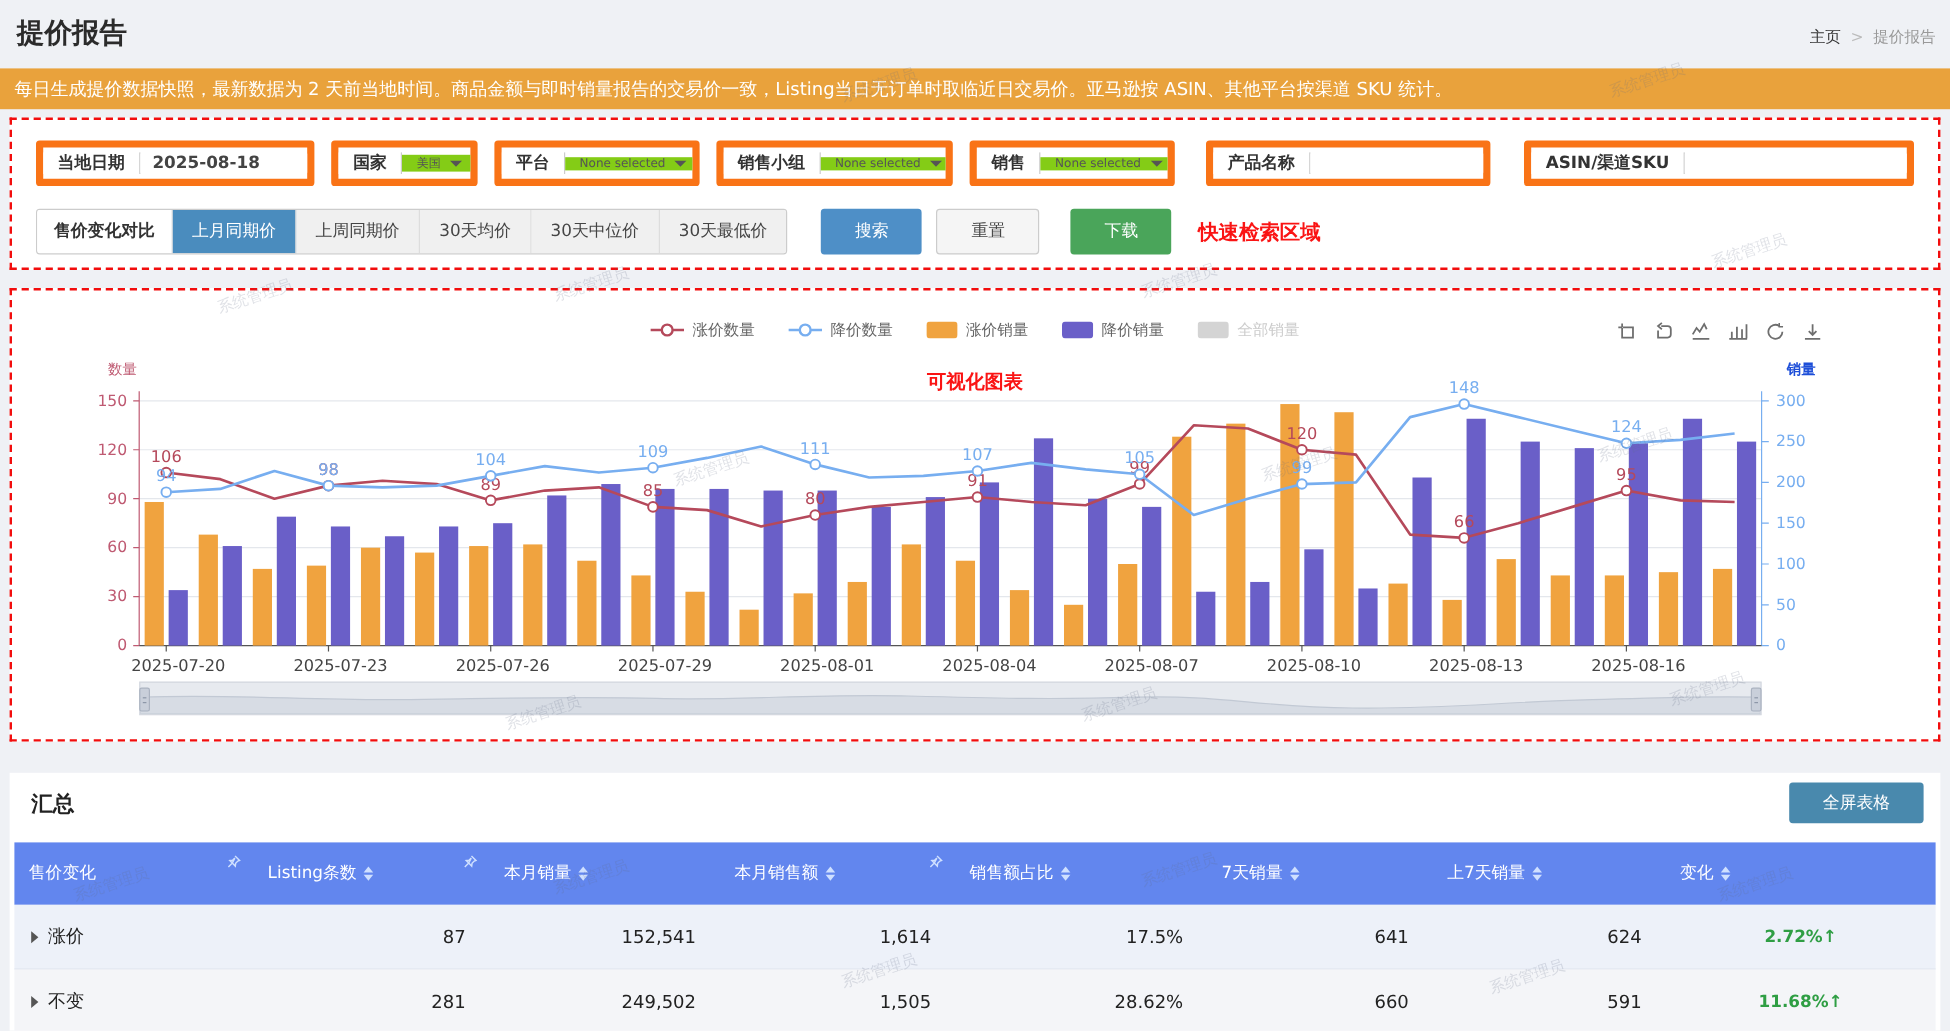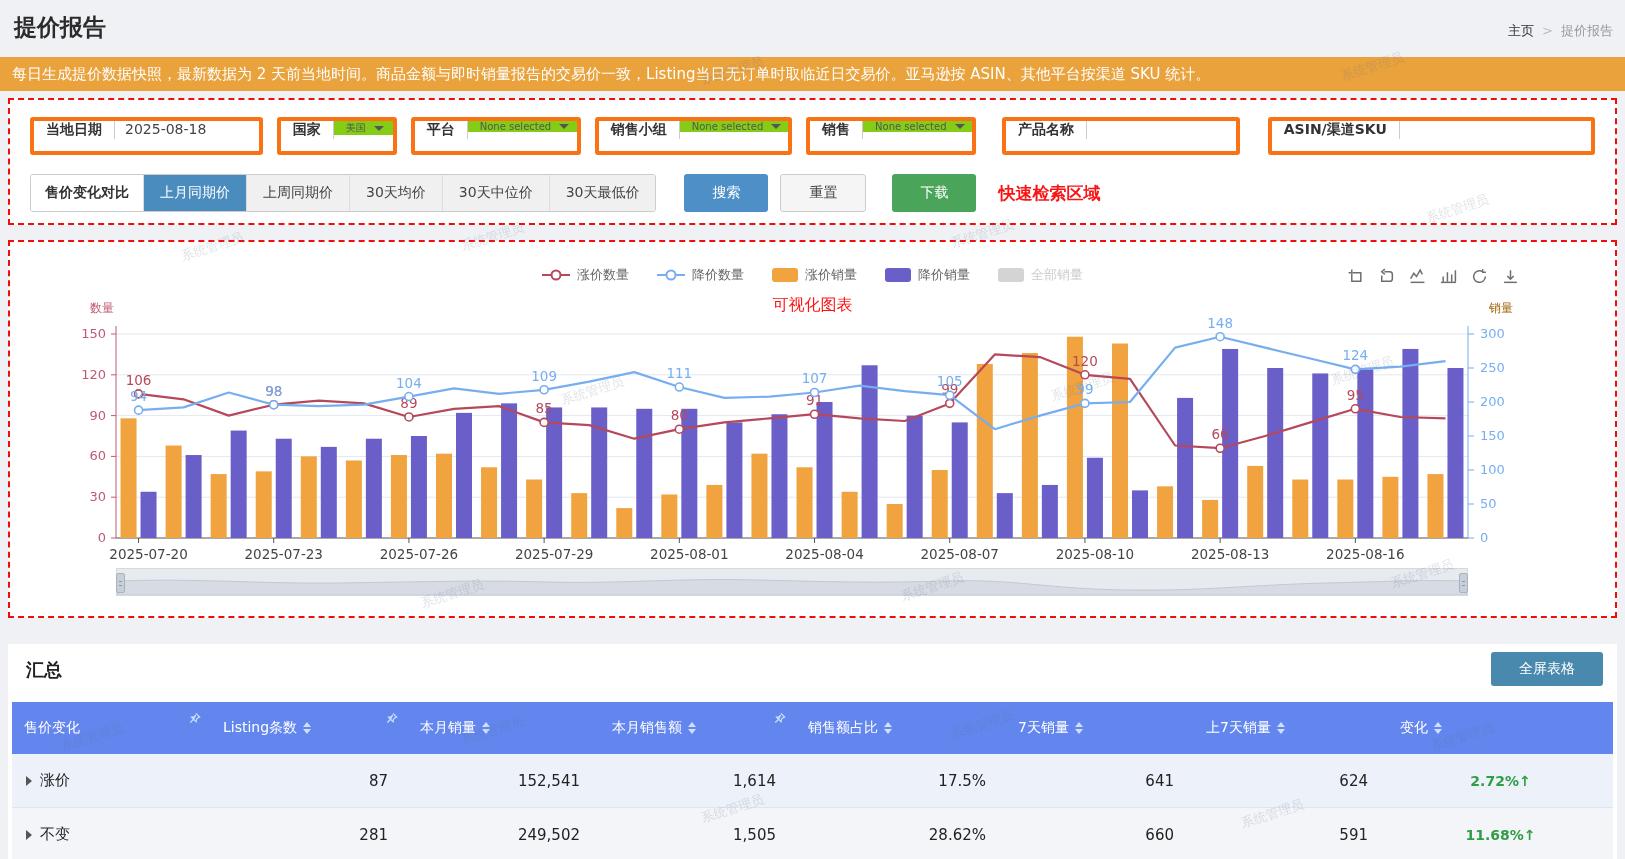--- a/index.html
+++ b/index.html
@@ -14,21 +14,21 @@
 
   .notice-bar { position:absolute; left:0; top:57px; width:1625px; height:34px; line-height:34px;
     background:#e9a23c; color:#fff; font-size:15px; padding-left:12px; white-space:nowrap; overflow:hidden; }
 
   
   .filter-card { position:absolute; left:8px; top:98px; width:1609px; height:127px; background:#fff;
     border:2px dashed #f20d0d; }
   .frow { position:absolute; left:20px; right:20px; height:38px; display:flex; align-items:stretch; }
   .frow1 { top:17px; }
   .frow2 { top:74px; }
-  .igroup { display:flex; align-items:flex-start; margin-right:14px; border:4px solid #f97316; border-radius:3px; overflow:hidden; background:#fff; }
+  .igroup { display:flex; align-items:center; margin-right:14px; border:6px solid #f97316; border-radius:3px; overflow:hidden; background:#fff; }
   .addon { display:flex; align-items:center; padding:0 12px; font-size:14px; font-weight:bold; color:#333;
     background:#fff; border-right:1px solid #ccc; white-space:nowrap; }
   .tinput { border:none; outline:none; font-size:14px; padding:0 10px; color:#444; font-family:inherit; }
   .selbtn { display:flex; align-items:center; gap:8px; background:#84cc16; border:none; font-size:10px;
     color:#555; padding:0 12px; cursor:pointer; font-family:inherit; white-space:nowrap; }
   .caret { width:0; height:0; border-left:5px solid transparent; border-right:5px solid transparent; border-top:5px solid #555; }
 
   .tabgroup { display:flex; align-items:stretch; border:1px solid #ccc; border-radius:3px; overflow:hidden; }
   .tabgroup .tlabel { display:flex; align-items:center; padding:0 14px; font-size:14px; font-weight:bold; background:#fff; border-right:1px solid #ddd; }
   .tabgroup .topt { display:flex; align-items:center; padding:0 16px; font-size:14px; color:#444; background:#f0f0f0;
@@ -40,26 +40,26 @@
   .btn-reset { background:#f5f5f5; color:#444; border:1px solid #ccc; margin-left:12px; }
   .btn-download { background:#4aa55a; color:#fff; margin-left:26px; }
   .red-note { color:#fa1414; font-weight:bold; font-size:17px; display:flex; align-items:center; margin-left:22px; }
 
   
   .chart-card { position:absolute; left:8px; top:240px; width:1609px; height:378px; background:#fff;
     border:2px dashed #f20d0d; }
   .legend { position:absolute; top:24px; left:0; width:100%; display:flex; justify-content:center; gap:28px; }
   .legend-item { display:flex; align-items:center; gap:7px; font-size:13px; color:#666; cursor:pointer; }
   .legend-item.disabled { color:#ccc; }
-  .chart-annotation { position:absolute; top:53px; left:0; width:100%; text-align:center;
-    color:#fa1414; font-weight:normal; font-size:16px; }
+  .chart-annotation { position:absolute; top:66px; left:0; width:100%; text-align:center;
+    color:#fa1414; font-weight:bold; font-size:16px; }
   .toolbox { position:absolute; top:26px; right:96px; display:flex; gap:14px; }
   .toolbox svg { cursor:pointer; }
   .axis-name-left { position:absolute; top:58px; left:80px; font-size:12px; color:#bf5a72; }
-  .axis-name-right { position:absolute; top:58px; right:102px; font-size:12px; color:#a16207; }
+  .axis-name-right { position:absolute; top:58px; right:102px; font-size:12px; color:#1d4ed8;font-weight:bold; }
   .chart-svg { position:absolute; top:72px; left:6px; }
   .dataslider { position:absolute; top:326px; left:106px; width:1352px; height:28px; background:#e7eaef;
     border:1px solid #d4d8df; }
   .dz-handle { position:absolute; top:4px; width:9px; height:20px; background:#c9cfda; border:1px solid #aab2c0; border-radius:2px; }
   .dz-handle::before, .dz-handle::after { content:""; position:absolute; left:2px; right:2px; height:1px; background:#8d97a8; }
   .dz-handle::before { top:7px; } .dz-handle::after { top:11px; }
 
   
   .summary-card { position:absolute; left:8px; top:644px; width:1609px; height:215px; background:#fff; }
   .summary-title { position:absolute; left:18px; top:14px; font-size:18px; font-weight:bold; color:#222; }
@@ -92,21 +92,21 @@
 <div class="breadcrumb">
   <span class="home">主页</span><span class="sep">&gt;</span><span>提价报告</span>
 </div>
 
 <div class="notice-bar">每日生成提价数据快照，最新数据为 2 天前当地时间。商品金额与即时销量报告的交易价一致，Listing当日无订单时取临近日交易价。亚马逊按 ASIN、其他平台按渠道 SKU 统计。</div>
 
 <div class="filter-card">
   <div class="frow frow1">
     <div class="igroup">
       <span class="addon">当地日期</span>
-      <input class="tinput" style="width: 150px;" value="2025-08-18">
+      <input class="tinput" style="width: 150px; font-weight: bold;" value="2025-08-18">
     </div>
     <div class="igroup">
       <span class="addon">国家</span>
       <button class="selbtn">
           <span>美国</span>
           <span class="caret"></span>
         </button>
     </div>
     <div class="igroup">
       <span class="addon">平台</span>

